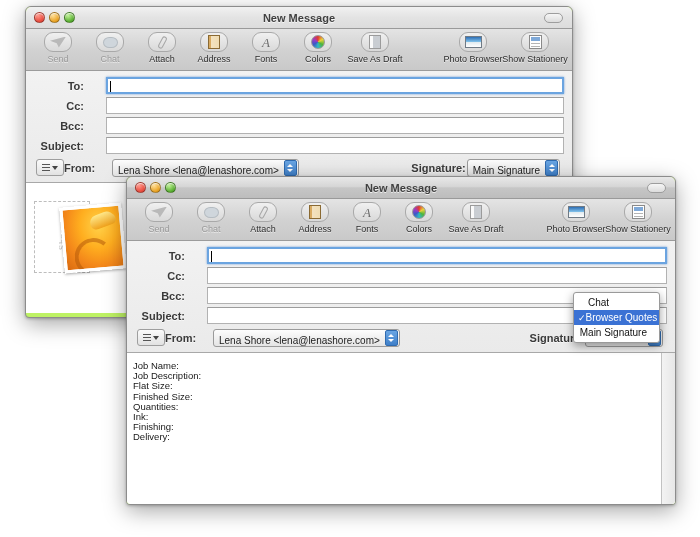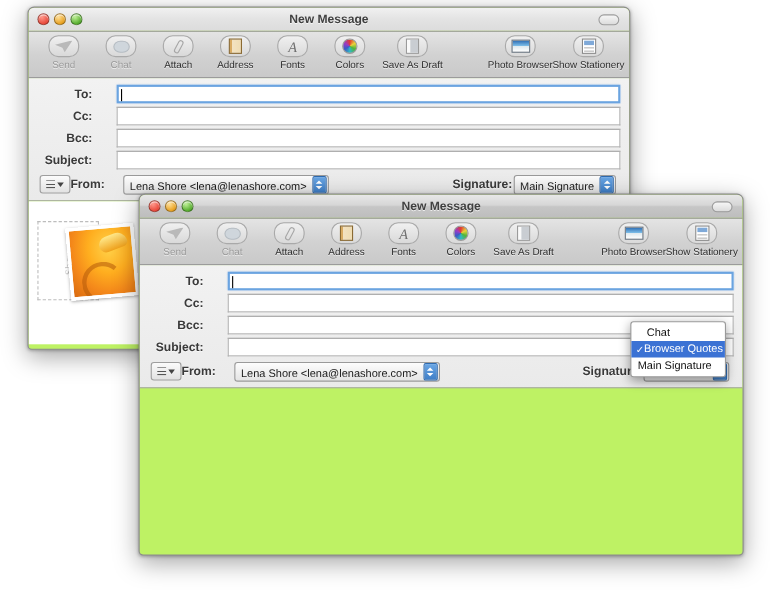--- a/index.html
+++ b/index.html
@@ -458,20 +458,32 @@
           <span class="popup" style="width:78px;">
             <span class="stepper" style="position:absolute;right:1px;top:0;">
               <i class="up"></i>
                 <i class="dn"></i>
             </span>
           </span>
         </div>
       </div>
     </div>
 
+    <div class="msgbody" style="height:176px;">
+      <div class="bodytext">Job Name:
+Job Description:
+Flat Size:
+Finished Size:
+Quantities:
+Ink:
+Finishing:
+Delivery:</div>
+      <div class="scroll-v"></div>
+
+    </div>
   </div>
 
   <div class="menu" style="left:573px; top:292px; width:87px;">
     <div class="menu-item">
       <span class="chk"></span>
       <span>Chat</span>
     </div>
     <div class="menu-item selected">
       <span class="chk">✓</span>
       <span>Browser Quotes</span>

